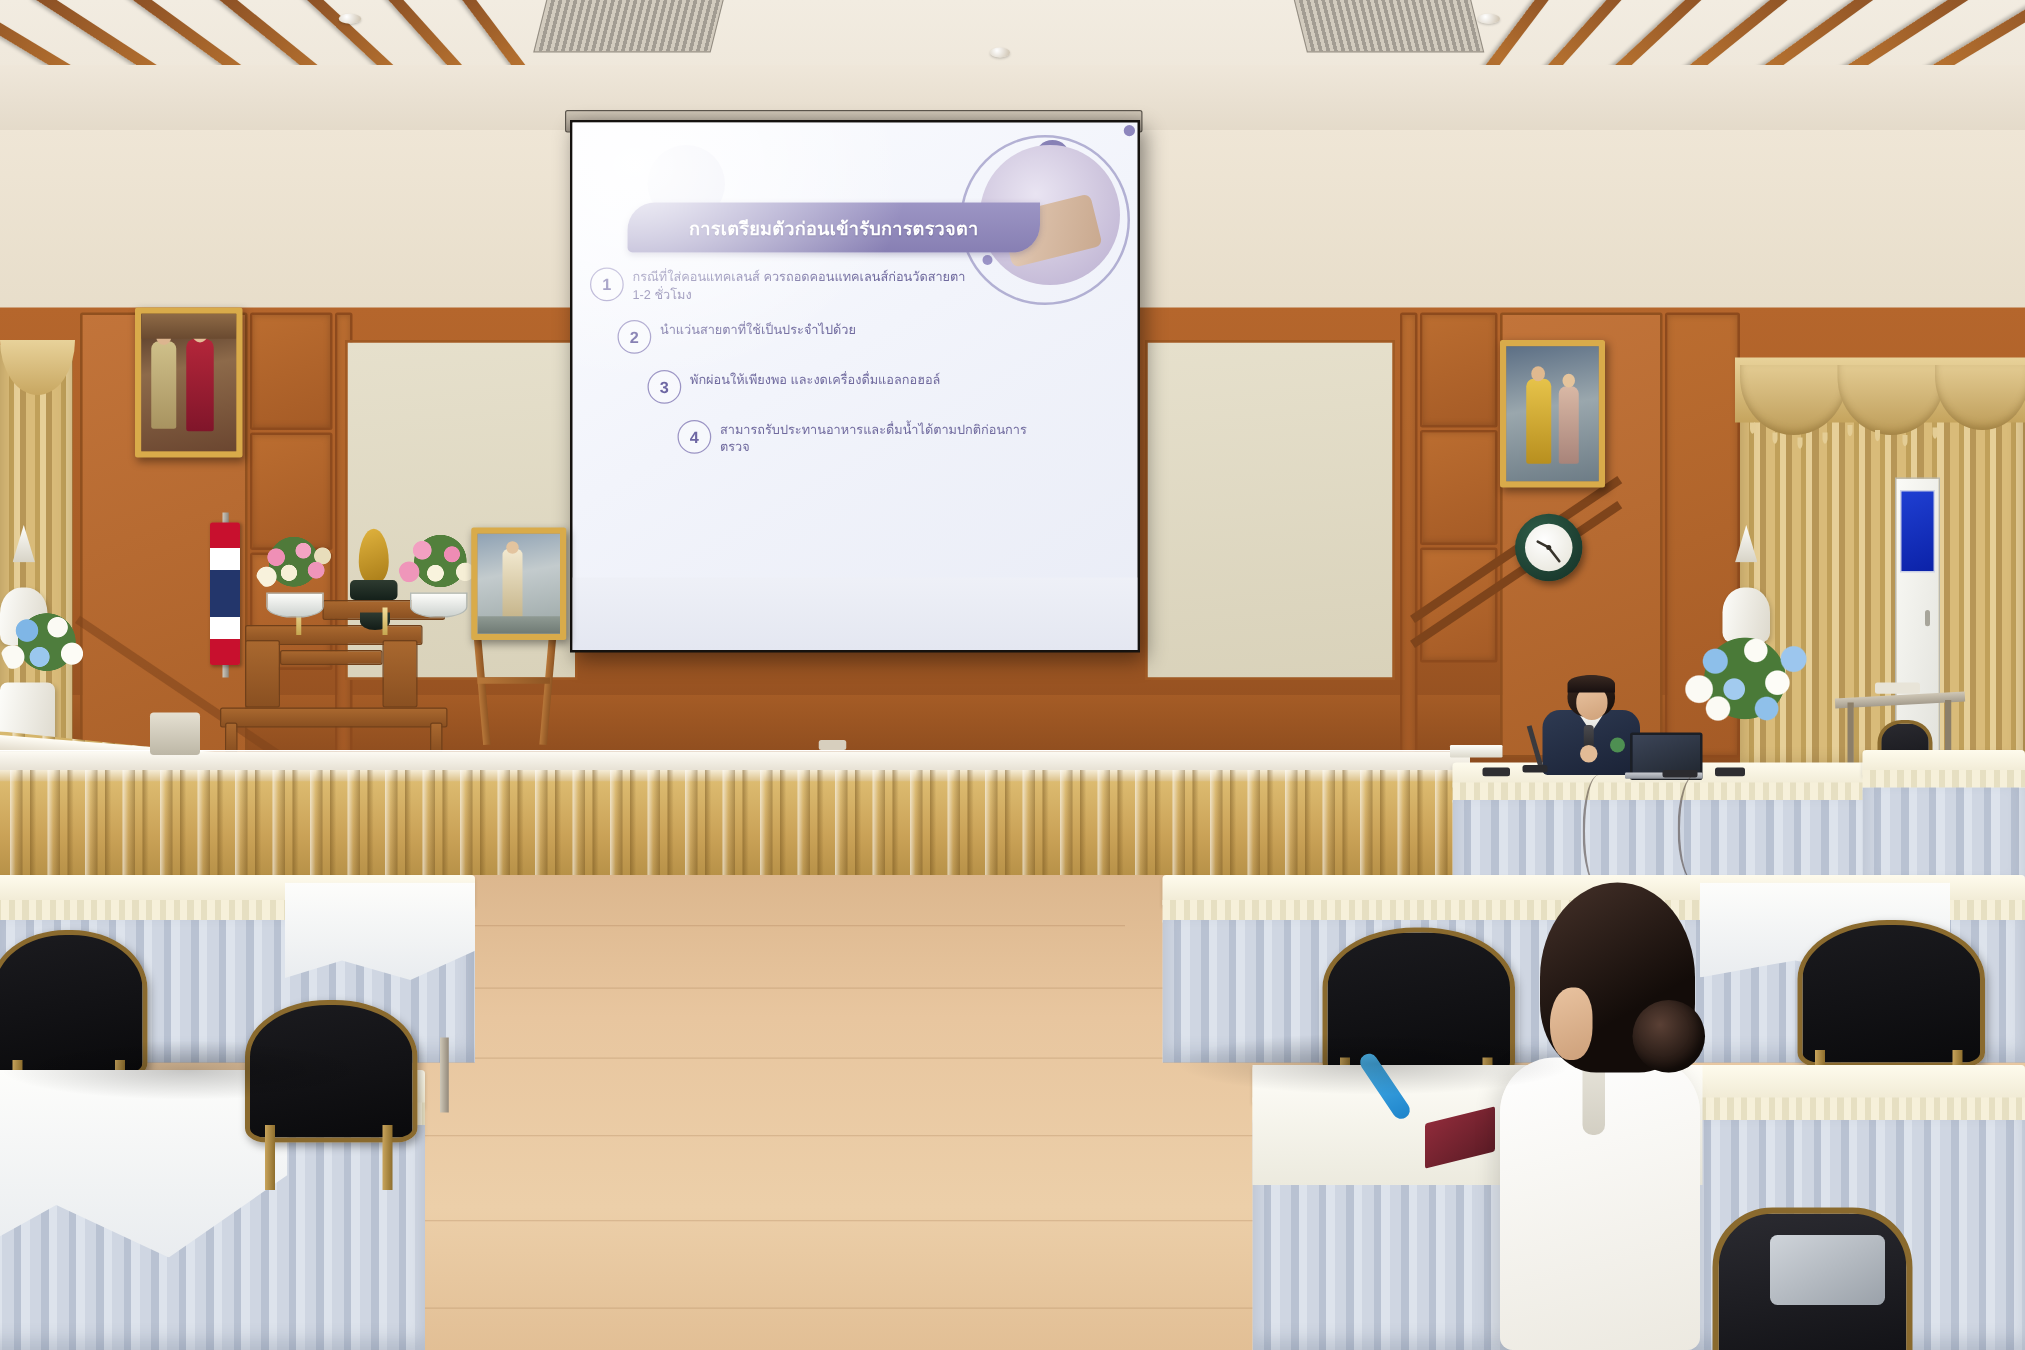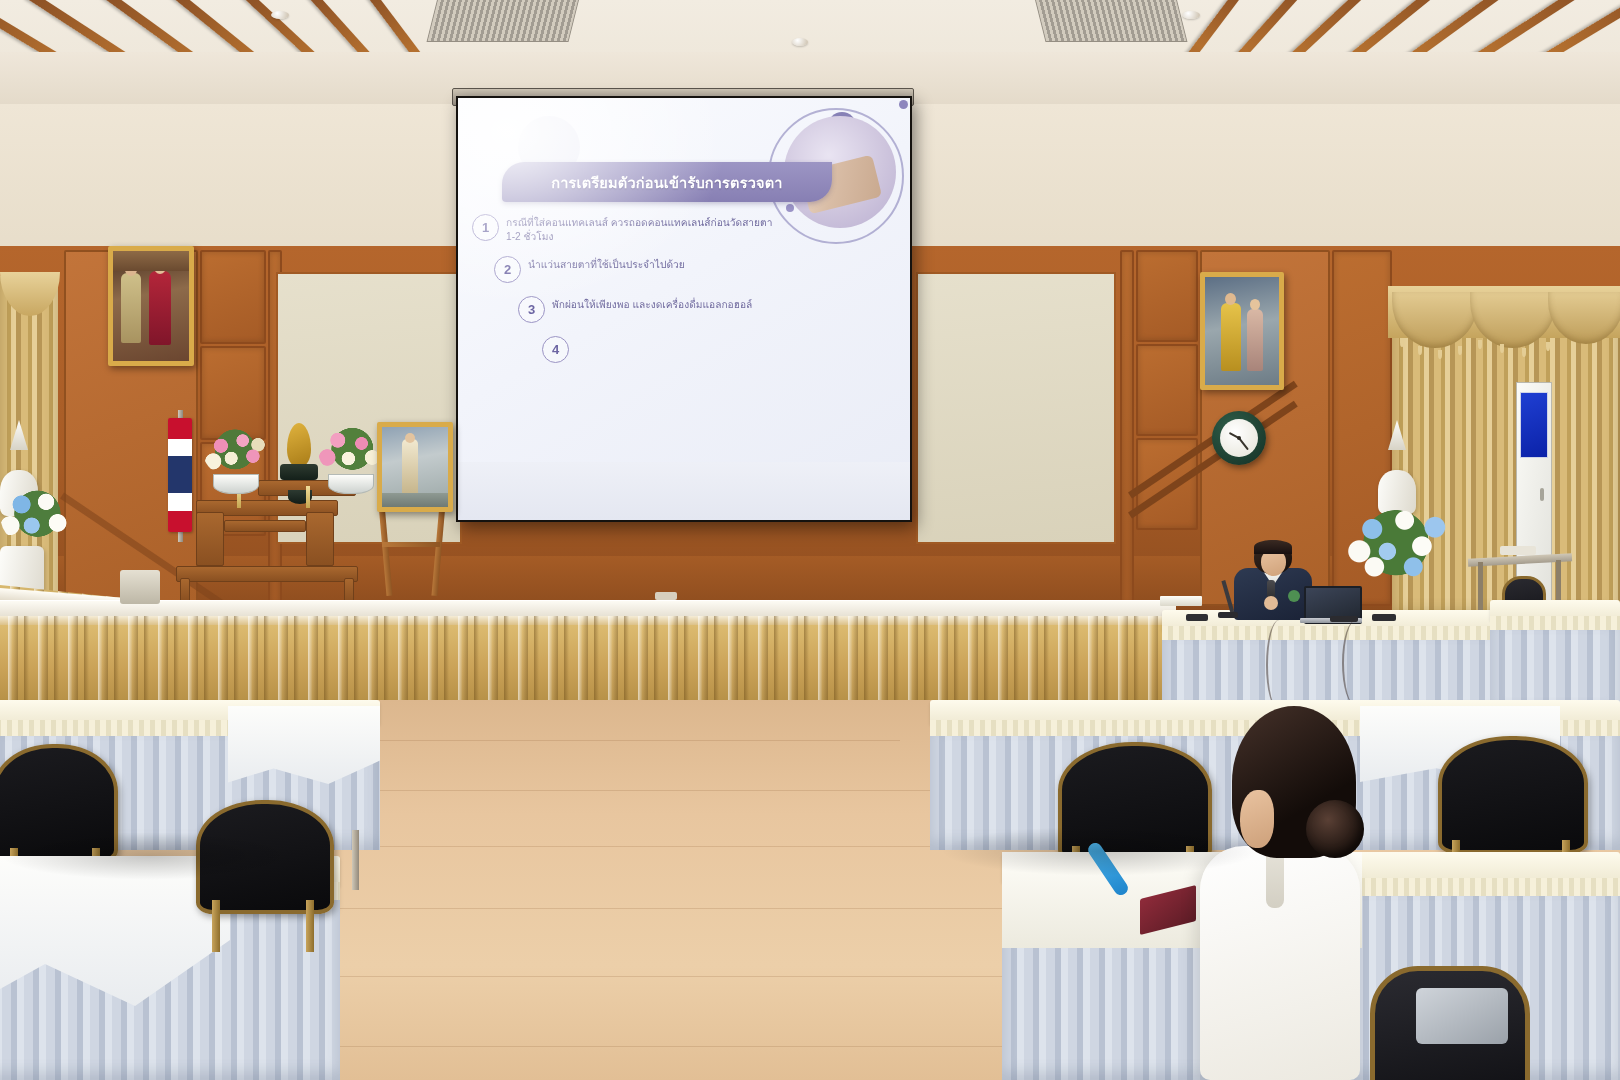--- a/index.html
+++ b/index.html
@@ -271,20 +271,21 @@
           <div class="slide-item it2">
             <div class="num-circle">2</div>
             <div class="item-text">นำแว่นสายตาที่ใช้เป็นประจำไปด้วย</div>
           </div>
           <div class="slide-item it3">
             <div class="num-circle">3</div>
             <div class="item-text">พักผ่อนให้เพียงพอ และงดเครื่องดื่มแอลกอฮอล์</div>
           </div>
           <div class="slide-item it4">
             <div class="num-circle">4</div>
+            <div class="item-text">สามารถรับประทานอาหารและดื่มน้ำได้ตามปกติก่อนการตรวจ</div>
           </div>
         </div>
       </div>
 
       <div class="screen-glare"></div>
     </div>
   </div>
 
   <div class="abs gold-frame" style="left:108px;top:246px;width:76px;height:110px;">
     <div class="portrait-img">

